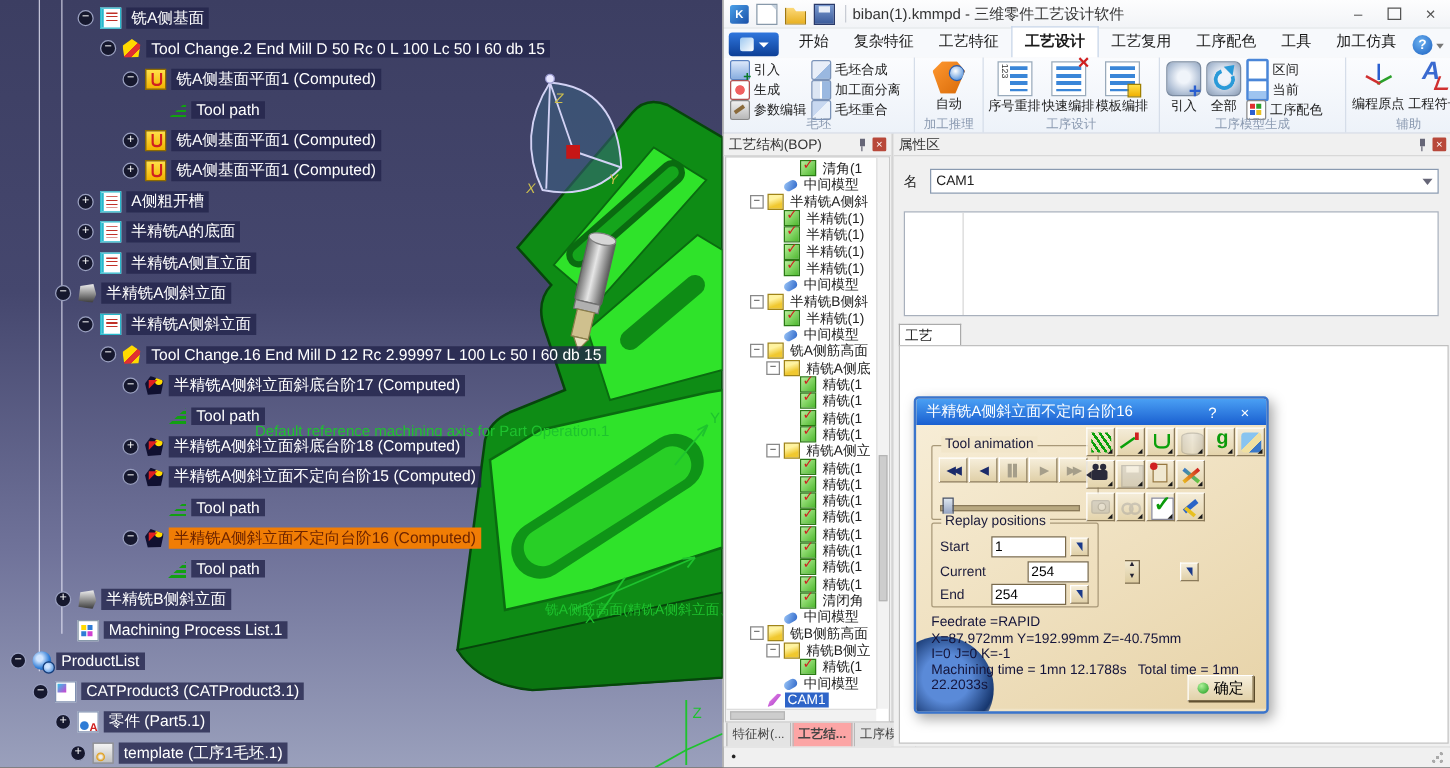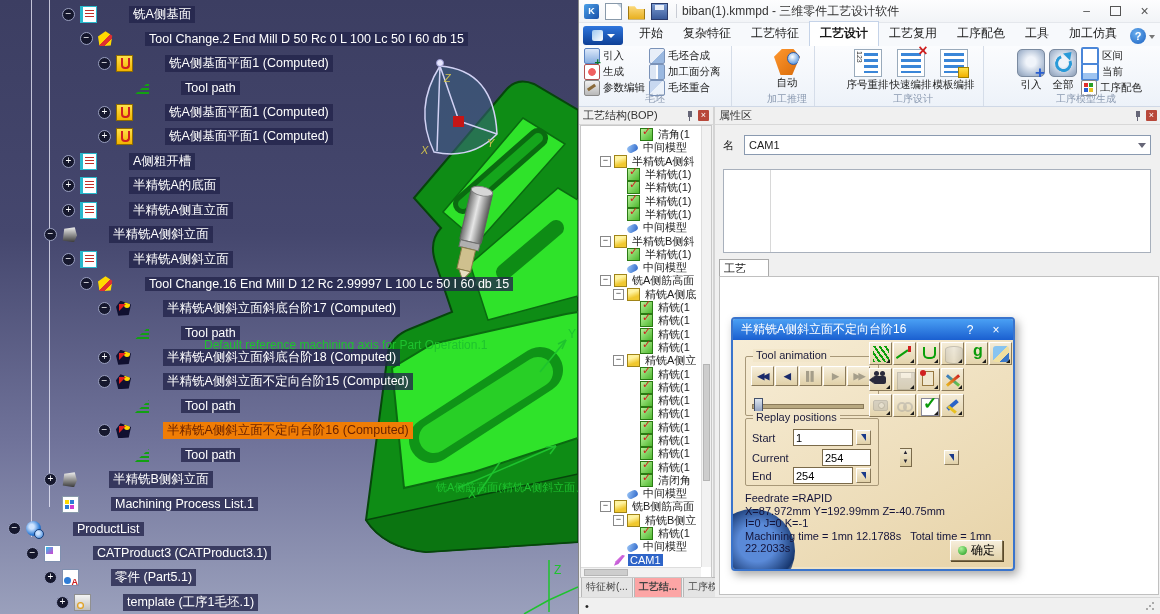--- a/index.html
+++ b/index.html
@@ -16,21 +16,21 @@
   .trunk{position:absolute;width:1px;background:rgba(240,240,255,.75);z-index:2;}
   .trunk.t1{left:31px;top:0;height:537px;}
   .trunk.t2{left:49px;top:0;height:507px;}
   .vtree{position:absolute;left:0;top:2px;right:0;z-index:3;}
   .vrow{display:flex;align-items:center;height:24.5px;}
   .vexp{width:11px;height:11px;border-radius:50%;background:#16182e;border:1px solid #9aa0c0;
     color:#fff;font-size:10px;line-height:9px;text-align:center;margin-right:5px;flex:none;}
   .vexp.plus::before{content:"+";}
   .vexp.minus::before{content:"\2212";}
   .vexp.none{visibility:hidden;}
-  .vlabel{background:rgba(34,36,74,.78);color:#fff;padding:0 4px;white-space:nowrap;font-size:12.5px;margin-left:28px;}
+  .vlabel{background:rgba(34,36,74,.78);color:#fff;padding:0 4px;white-space:nowrap;font-size:12.5px;}
   .vlabel.hl{background:#f07d05;color:#6d2400;}
   .vicon{width:15px;height:15px;margin-right:4px;position:relative;flex:none;}
   .vicon.doc{background:#fff;border:1px solid #28b8cc;box-shadow:inset 2px 0 0 #28b8cc;}
   .vicon.doc::after{content:"";position:absolute;left:4px;right:2px;top:3px;height:9px;
     background:repeating-linear-gradient(to bottom,#c03028 0 1px,transparent 1px 3px);}
   .vicon.toolchange{background:linear-gradient(135deg,#ffd900 0 52%,#e03030 52% 72%,#ffd900 72%);
     clip-path:polygon(50% 0,95% 30%,85% 95%,10% 100%,0 35%);}
   .vicon.op{background:linear-gradient(#ffe14a,#f2b300);border:1px solid #8f6c00;}
   .vicon.op::after{content:"";position:absolute;left:4px;top:2px;width:5px;height:9px;
     border:2px solid #d02020;border-top:none;border-radius:0 0 4px 4px;}
@@ -85,21 +85,21 @@
   .appbtn .caret{width:0;height:0;border-left:4px solid transparent;border-right:4px solid transparent;border-top:4px solid #fff;}
   .tab{padding:3px 10px 4px;font-size:12px;color:#1a1a1a;white-space:nowrap;}
   .tab.active{background:#fff;border:1px solid #c5d3e8;border-bottom:none;font-weight:bold;}
   .tab-space{flex:1;}
   .helpbtn{width:16px;height:16px;border-radius:50%;margin:0 2px 2px 0;
     background:radial-gradient(circle at 40% 35%,#6ab0f0,#1a5fc0);color:#fff;font-size:11px;font-weight:bold;
     text-align:center;line-height:16px;flex:none;}
   .help-caret{width:0;height:0;border-left:3px solid transparent;border-right:3px solid transparent;border-top:4px solid #777;margin:0 2px 7px 1px;}
 
   
-  .ribbon{height:60px;background:linear-gradient(#fbfcfe,#edf2f9);border-bottom:1px solid #cfd8e6;display:flex;flex:none;gap:28px;}
+  .ribbon{height:60px;background:linear-gradient(#fbfcfe,#edf2f9);border-bottom:1px solid #cfd8e6;display:flex;flex:none;}
   .rgroup{position:relative;border-right:1px solid #d5dde9;padding:2px 3px 12px;flex:none;}
   .glabel{position:absolute;left:0;right:0;bottom:0;text-align:center;font-size:10px;color:#8a99b0;}
   .sbtn{display:flex;align-items:center;gap:3px;height:16px;font-size:10.5px;color:#222;white-space:nowrap;padding:0 2px;}
   .bbtn{display:inline-flex;flex-direction:column;align-items:center;width:44px;font-size:10.5px;color:#222;vertical-align:top;}
   .bbtn .blab{white-space:nowrap;}
   .cols{display:flex;}
   .ricon{width:14px;height:14px;flex:none;position:relative;border-radius:2px;}
   .ricon.import{background:linear-gradient(#dce8fa,#88aee0);border:1px solid #5a82c0;}
   .ricon.import::after{content:"+";position:absolute;right:-2px;bottom:-5px;color:#0a7a2a;font-weight:bold;font-size:11px;}
   .ricon.generate{background:radial-gradient(circle,#f06060 0 35%,#fff 42%);border:1px solid #b05050;}

